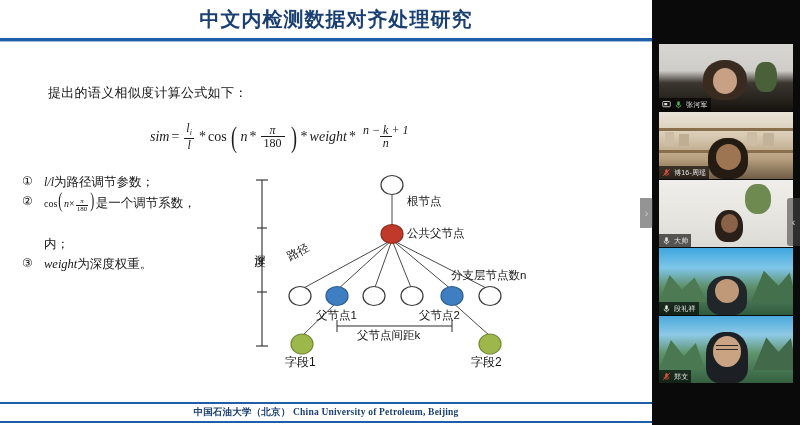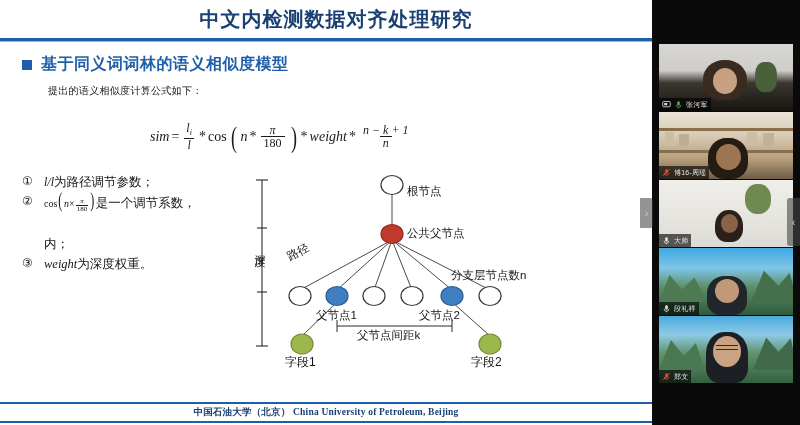--- a/index.html
+++ b/index.html
@@ -38,21 +38,21 @@
     position: absolute; left: 22px; top: 54px;
     display: flex; align-items: center; gap: 9px;
   }
   #bullet-square { width: 10px; height: 10px; background: #1f5fa9; }
   #bullet-head-text {
     font-size: 16px; font-weight: bold; color: #1f5fa9;
     letter-spacing: .5px;
   }
   #sub-line {
     position: absolute; left: 48px; top: 84px;
-    font-size: 10px; color: #141414; letter-spacing: .3px;
+    font-size: 13px; color: #141414; letter-spacing: .3px;
   }
 
   
   #formula {
     position: absolute; left: 150px; top: 122px;
     font-family: "Liberation Serif", serif;
     font-size: 14px; color: #1a1a1a;
     display: flex; align-items: center; gap: 2px;
   }
   .ital { font-style: italic; }
@@ -172,24 +172,20 @@
 <div id="app">
 
   <div id="slide">
 
     <div id="slide-title-bar">
       <div id="slide-title">中文内检测数据对齐处理研究</div>
     </div>
     <div id="title-rule"></div>
     <div id="title-rule2"></div>
 
-    <div id="bullet-head">
-      <span id="bullet-square"></span>
-      <span id="bullet-head-text">基于同义词词林的语义相似度模型</span>
-    </div>
 
     <div id="sub-line">提出的语义相似度计算公式如下：</div>
 
     <div id="formula">
       <span class="ital">sim</span>
       <span>=</span>
       <span class="frac">
         <span class="num ital"><span>l</span><span class="sub">i</span></span>
         <span class="den ital">l</span>
       </span>
@@ -276,21 +272,21 @@
         <ellipse cx="50" cy="176" rx="11" ry="10" fill="#9cb84a" stroke="#74893a" stroke-width="1.2"></ellipse>
         <ellipse cx="238" cy="176" rx="11" ry="10" fill="#9cb84a" stroke="#74893a" stroke-width="1.2"></ellipse>
 
         <g stroke="#2b2b2b" stroke-width="1" fill="none">
           <line x1="85" y1="158" x2="200" y2="158"></line>
           <line x1="85" y1="152" x2="85" y2="164"></line>
           <line x1="200" y1="152" x2="200" y2="164"></line>
         </g>
       </svg>
 
-      <span class="tlabel" style="left:155px; top:16px;">根节点</span>
+      <span class="tlabel" style="left:155px; top:26px;">根节点</span>
       <span class="tlabel" style="left:155px; top:58px;">公共父节点</span>
       <span class="tlabel" style="left:199px; top:100px;">分支层节点数n</span>
       <span class="tlabel" style="left:64px;  top:140px;">父节点1</span>
       <span class="tlabel" style="left:167px; top:140px;">父节点2</span>
       <span class="tlabel" style="left:105px; top:160px;">父节点间距k</span>
       <span class="tlabel tlabel-bold" style="left:33px;  top:186px;">字段1</span>
       <span class="tlabel tlabel-bold" style="left:219px; top:186px;">字段2</span>
     </div>
 
     <div id="depth-label">深度</div>

